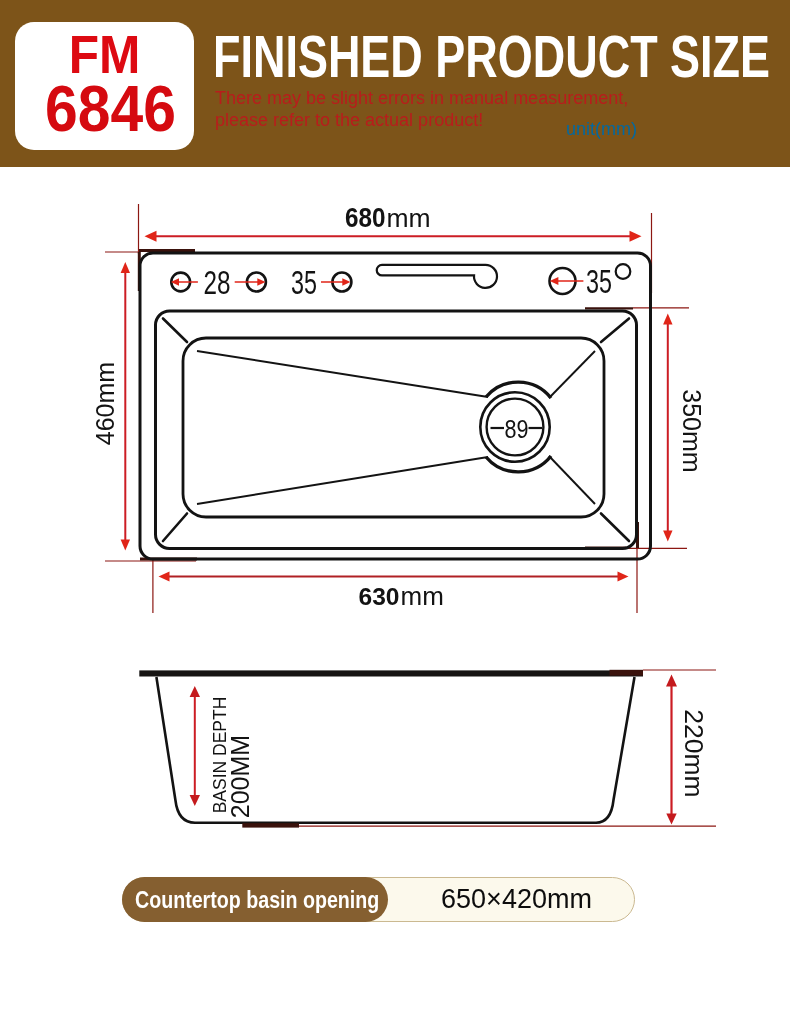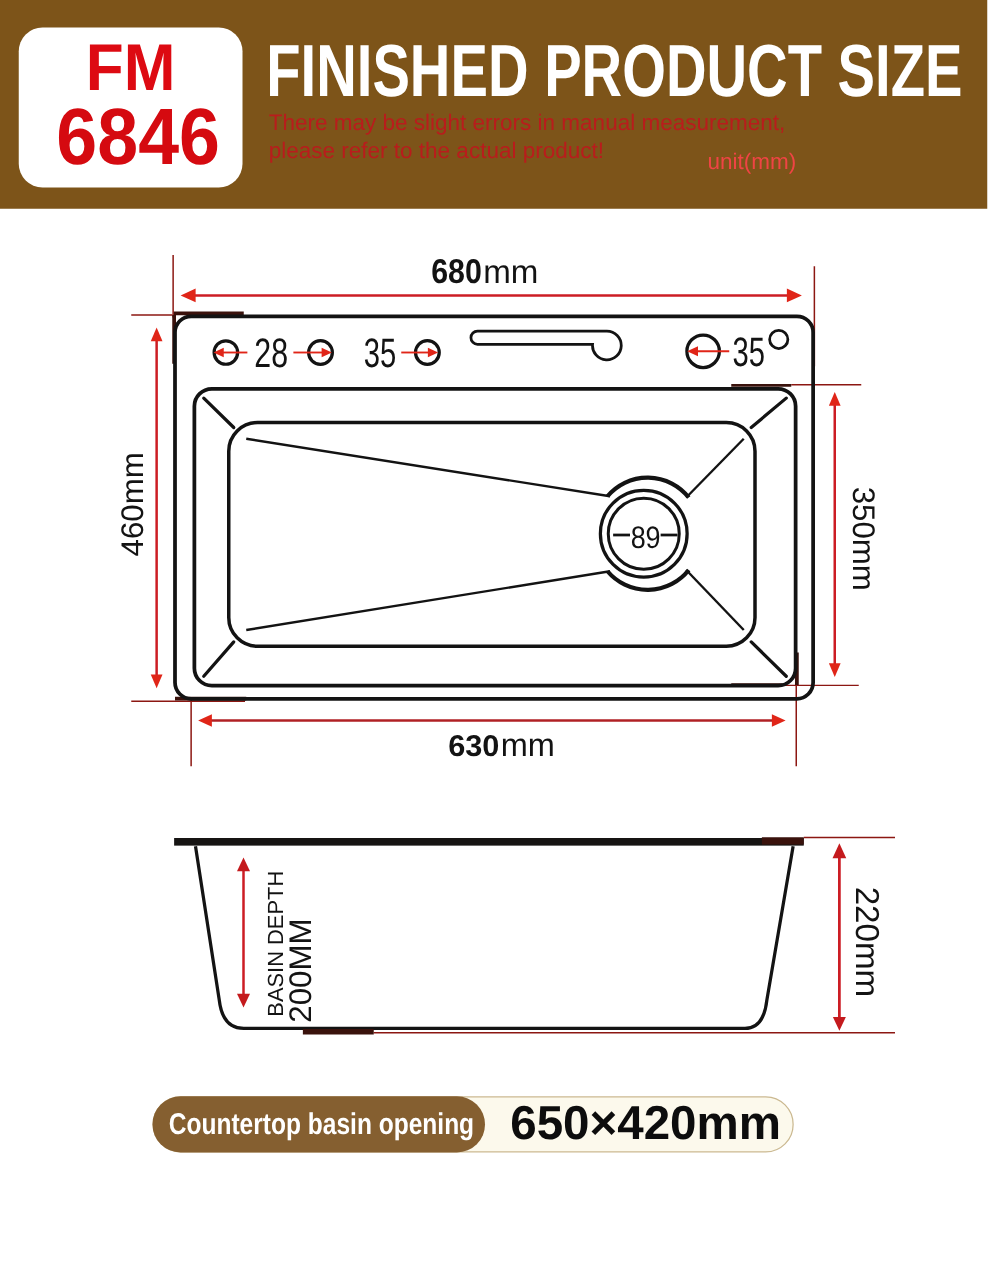--- a/index.html
+++ b/index.html
@@ -8,21 +8,21 @@
 </style>
 </head>
 <body>
 
 <div class="abs" style="left:0;top:0;width:790px;height:167px;background:#7d5419;"></div>
 <div class="abs" style="left:15px;top:22px;width:179px;height:128px;background:#fff;border-radius:19px;"></div>
 <div class="abs" style="left:15px;top:28px;width:179px;text-align:center;font-weight:bold;color:#dd0a12;font-size:53px;line-height:1;transform:scaleX(.937);">FM</div>
 <div class="abs" style="left:21px;top:77px;width:179px;text-align:center;font-weight:bold;color:#d50a10;font-size:64px;line-height:1;transform:scaleX(.919);">6846</div>
 <div class="abs" style="left:213px;top:22.5px;color:#fff;font-size:59px;font-weight:bold;white-space:nowrap;transform:scaleX(.762);transform-origin:0 0;">FINISHED PRODUCT SIZE</div>
 <div class="abs" style="left:215px;top:87px;color:#b91c1c;font-size:18px;line-height:22px;">There may be slight errors in manual measurement,<br>please refer to the actual product!</div>
-<div class="abs" style="left:566px;top:119px;color:#ef4444;font-size:18px;">unit(mm)</div>
+<div class="abs" style="left:566px;top:119px;color:#0369a1;font-size:18px;">unit(mm)</div>
 
 <svg class="abs" style="left:0;top:0;" width="790" height="1010" viewBox="0 0 790 1010" fill="none">
 
   <g stroke="#8c1712" stroke-width="1.2">
     <line x1="138.5" y1="204" x2="138.5" y2="254"></line>
     <line x1="651.5" y1="213" x2="651.5" y2="293"></line>
     <line x1="105" y1="252" x2="138" y2="252"></line>
     <line x1="105" y1="561" x2="196" y2="561"></line>
     <line x1="633" y1="307.8" x2="689" y2="307.8"></line>
     <line x1="626" y1="548.3" x2="687" y2="548.3"></line>
@@ -132,13 +132,13 @@
 
   <line x1="671.5" y1="681" x2="671.5" y2="818" stroke="#cc1d24" stroke-width="2.2"></line>
   <path d="M671.5,674.5 L666,686.5 L677,686.5 Z" fill="#c41a1d"></path>
   <path d="M671.5,824.5 L666.3,813.5 L676.7,813.5 Z" fill="#c41a1d"></path>
   <text x="0" y="0" fill="#131313" font-size="26.5" text-anchor="middle" transform="translate(684.5,753.5) rotate(90)">220mm</text>
 </svg>
 
 <div class="abs" style="left:122px;top:877px;width:511px;height:43px;background:#fcf9ec;border:1.5px solid #cbb991;border-radius:23px;"></div>
 <div class="abs" style="left:122px;top:877px;width:266px;height:45px;background:#855f30;border-radius:22.5px;"></div>
 <div class="abs" style="left:134.5px;top:877px;width:302px;height:45px;color:#fff;font-size:24px;font-weight:bold;line-height:45px;transform:scaleX(.818);transform-origin:0 50%;white-space:nowrap;">Countertop basin opening</div>
-<div class="abs" style="left:395px;top:877px;width:243px;height:45px;color:#0d0d0d;font-size:38px;font-weight:bold;text-align:center;line-height:45px;">650×420mm</div>
+<div class="abs" style="left:395px;top:877px;width:243px;height:45px;color:#0d0d0d;font-size:27px;font-weight:normal;text-align:center;line-height:45px;">650×420mm</div>
 
 </body></html>

